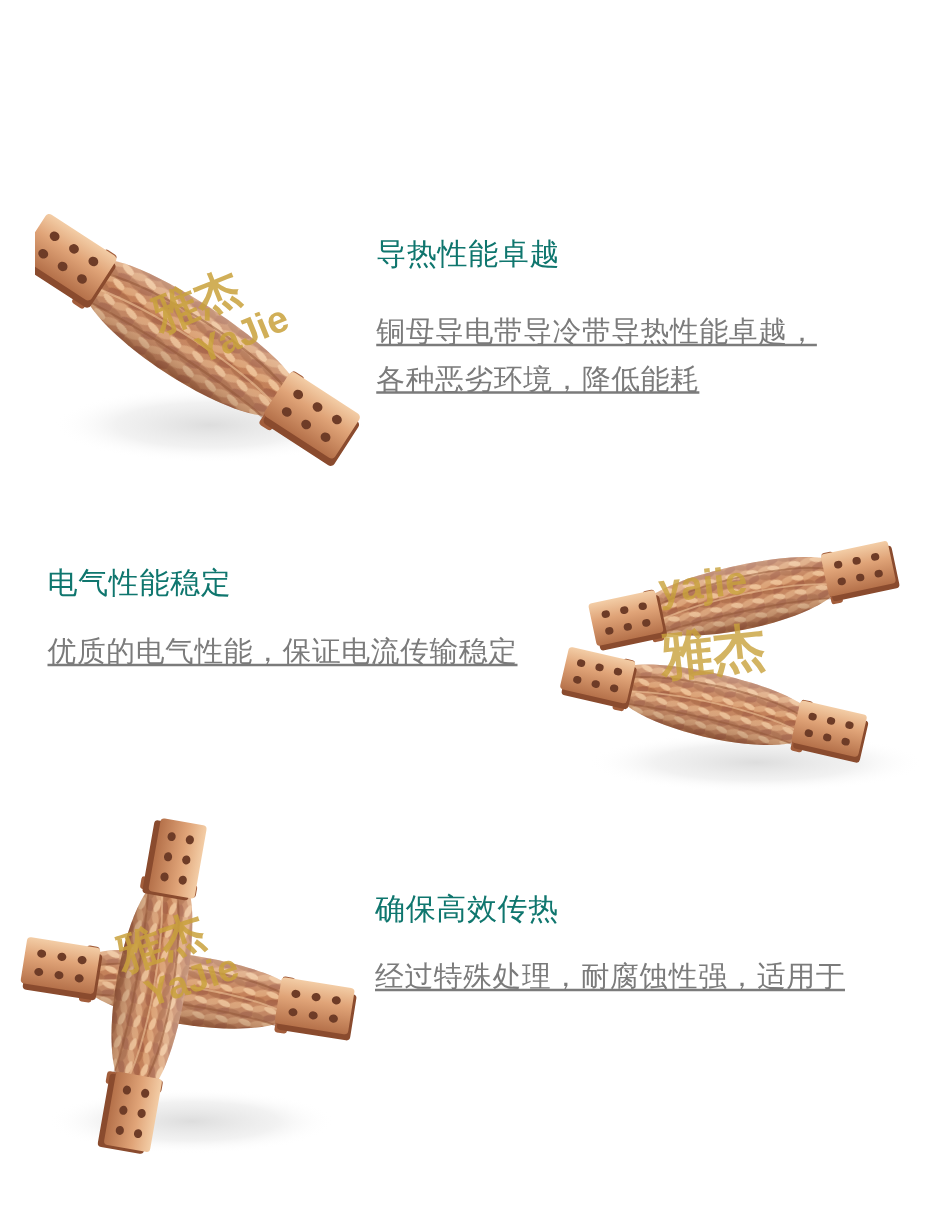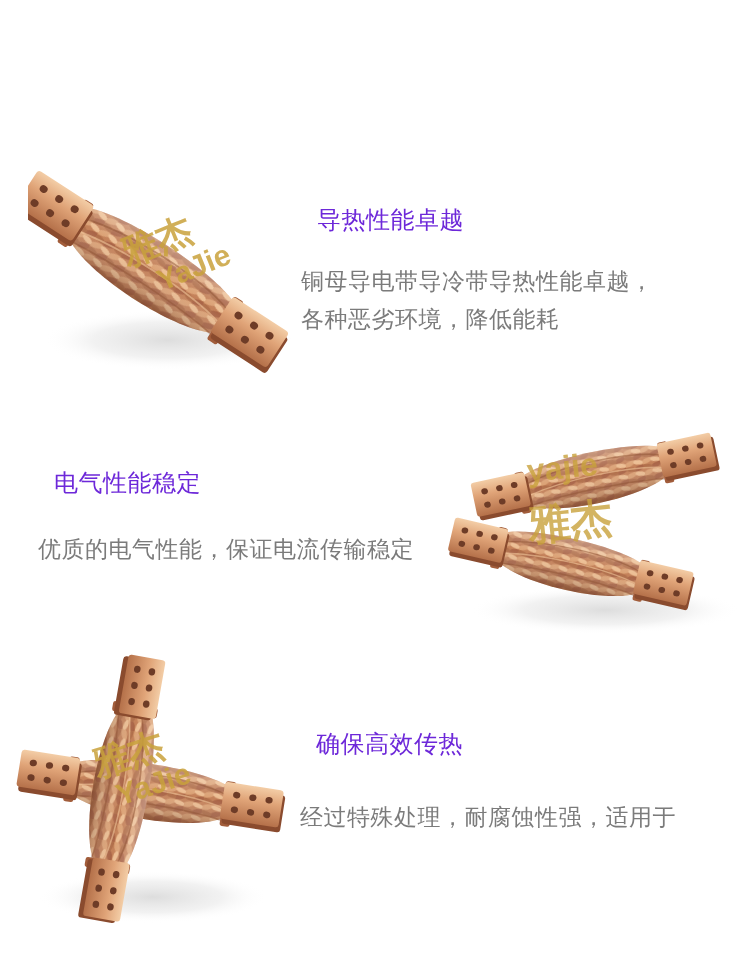--- a/index.html
+++ b/index.html
@@ -13,31 +13,31 @@
   .feature{position:static;}
   figure.product-image{position:absolute;margin:0;padding:0;}
   .img-1{left:28px;top:138px;width:270px;height:245px;}
   .img-2{left:440px;top:410px;width:305px;height:235px;}
   .img-3{left:8px;top:645px;width:295px;height:295px;}
   .copy{position:absolute;}
   .copy-1{left:301px;top:189px;width:430px;}
   .copy-2{left:38px;top:452px;width:440px;}
   .copy-3{left:300px;top:713px;width:430px;}
   .feature-title{
-    margin:16px;font-size:24px;line-height:29px;
-    font-weight:500;color:#6d28d9;letter-spacing:0.5px;
+    margin:0;font-size:24px;line-height:29px;
+    font-weight:500;color:#0f766e;letter-spacing:0.5px;
   }
   .feature-body{
     margin:0;font-size:23px;line-height:38px;
     font-weight:400;color:#7b7b7b;letter-spacing:0.5px;
   }
   .copy-1 .feature-body{margin-top:28px;}
-  .copy-2 .feature-body{margin-top:33px;}
-  .copy-3 .feature-body{margin-top:40px;}
-  .bline{display:block;}
+  .copy-2 .feature-body{margin-top:21px;}
+  .copy-3 .feature-body{margin-top:20px;}
+  .bline{display:block;text-decoration:underline;}
   svg{display:block;}
   .defs-holder{position:absolute;width:0;height:0;overflow:hidden;}
 </style>
 </head>
 <body>
 
 <main class="canvas">
 
   <svg class="defs-holder" aria-hidden="true">
     <defs>

